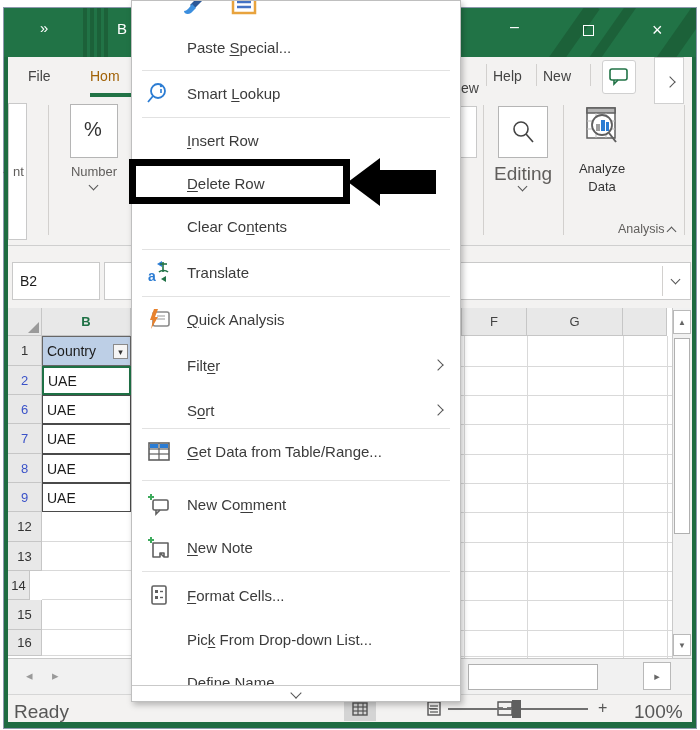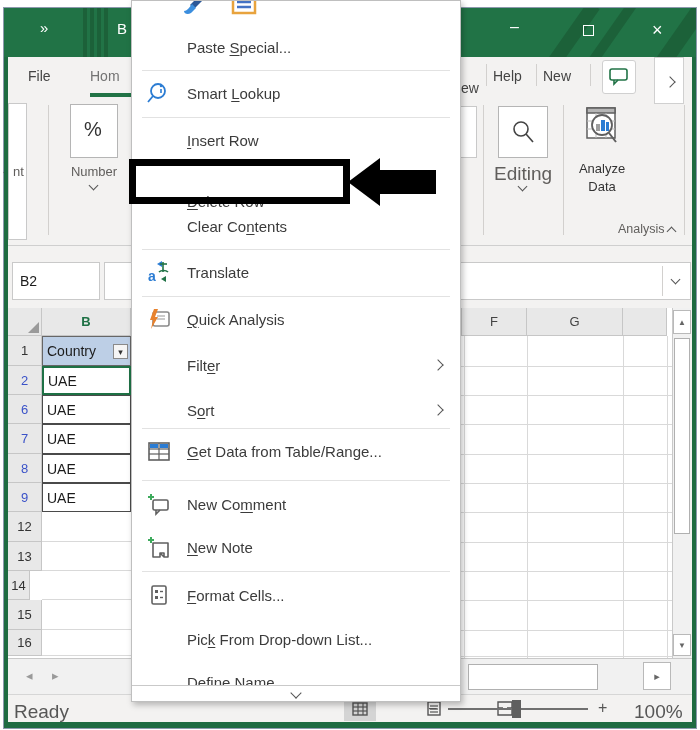--- a/index.html
+++ b/index.html
@@ -60,21 +60,21 @@
     <div class="deco" style="left:600px;top:-10px;width:10px;height:80px;transform:rotate(35deg);"></div>
     <div class="deco" style="left:668px;top:-10px;width:16px;height:80px;transform:rotate(35deg);"></div>
   </div>
   <div class="abs txt" style="left:40px;top:19px;color:#fff;font-size:15px;">»</div>
   <div class="abs txt" style="left:117px;top:20px;color:#fff;font-size:15px;">B</div>
   <div class="abs ctl" style="left:510px;top:18px;">–</div>
   <div class="abs maxbox" style="left:583px;top:25px;"></div>
   <div class="abs ctl" style="left:652px;top:20px;font-size:18px;">×</div>
 
   <div class="abs tab" style="left:28px;top:68px;">File</div>
-  <div class="abs tab" style="left:90px;top:68px;color:#737373;">Hom</div>
+  <div class="abs tab" style="left:90px;top:68px;color:#a16207;">Hom</div>
   <div class="abs" style="left:90px;top:93px;width:41px;height:4px;background:#217346;"></div>
   <div class="abs tab" style="left:461px;top:80px;">ew</div>
   <div class="abs vline" style="left:486px;top:64px;height:22px;"></div>
   <div class="abs tab" style="left:493px;top:68px;">Help</div>
   <div class="abs vline" style="left:536px;top:64px;height:22px;"></div>
   <div class="abs tab" style="left:543px;top:68px;">New</div>
   <div class="abs vline" style="left:590px;top:64px;height:22px;"></div>
   <div class="abs" style="left:602px;top:60px;width:34px;height:34px;background:#fff;border:1px solid #d0d0d0;border-radius:3px;">
     <svg width="20" height="18" viewBox="0 0 20 18" style="position:absolute;left:6px;top:7px;">
       <rect x="1" y="1" width="17" height="11" rx="2" fill="none" stroke="#217346" stroke-width="1.6"></rect>
@@ -279,21 +279,21 @@
         </svg>
       </span>
       <span class="mi-label"><span>Smart </span><u>L</u><span>ookup</span></span>
     </div>
     <div class="sep" style="top:116px;"></div>
 
     <div class="mi" style="top:124px;">
       <span class="mi-label"><span></span><u>I</u><span>nsert Row</span></span>
     </div>
 
-    <div class="mi" style="top:185px;">
+    <div class="mi" style="top:167px;">
       <span class="mi-label"><span></span><u>D</u><span>elete Row</span></span>
     </div>
 
     <div class="mi" style="top:210px;">
       <span class="mi-label"><span>Clear Co</span><u>n</u><span>tents</span></span>
     </div>
     <div class="sep" style="top:248px;"></div>
 
     <div class="mi" style="top:256px;">
       <span class="mi-ico">

